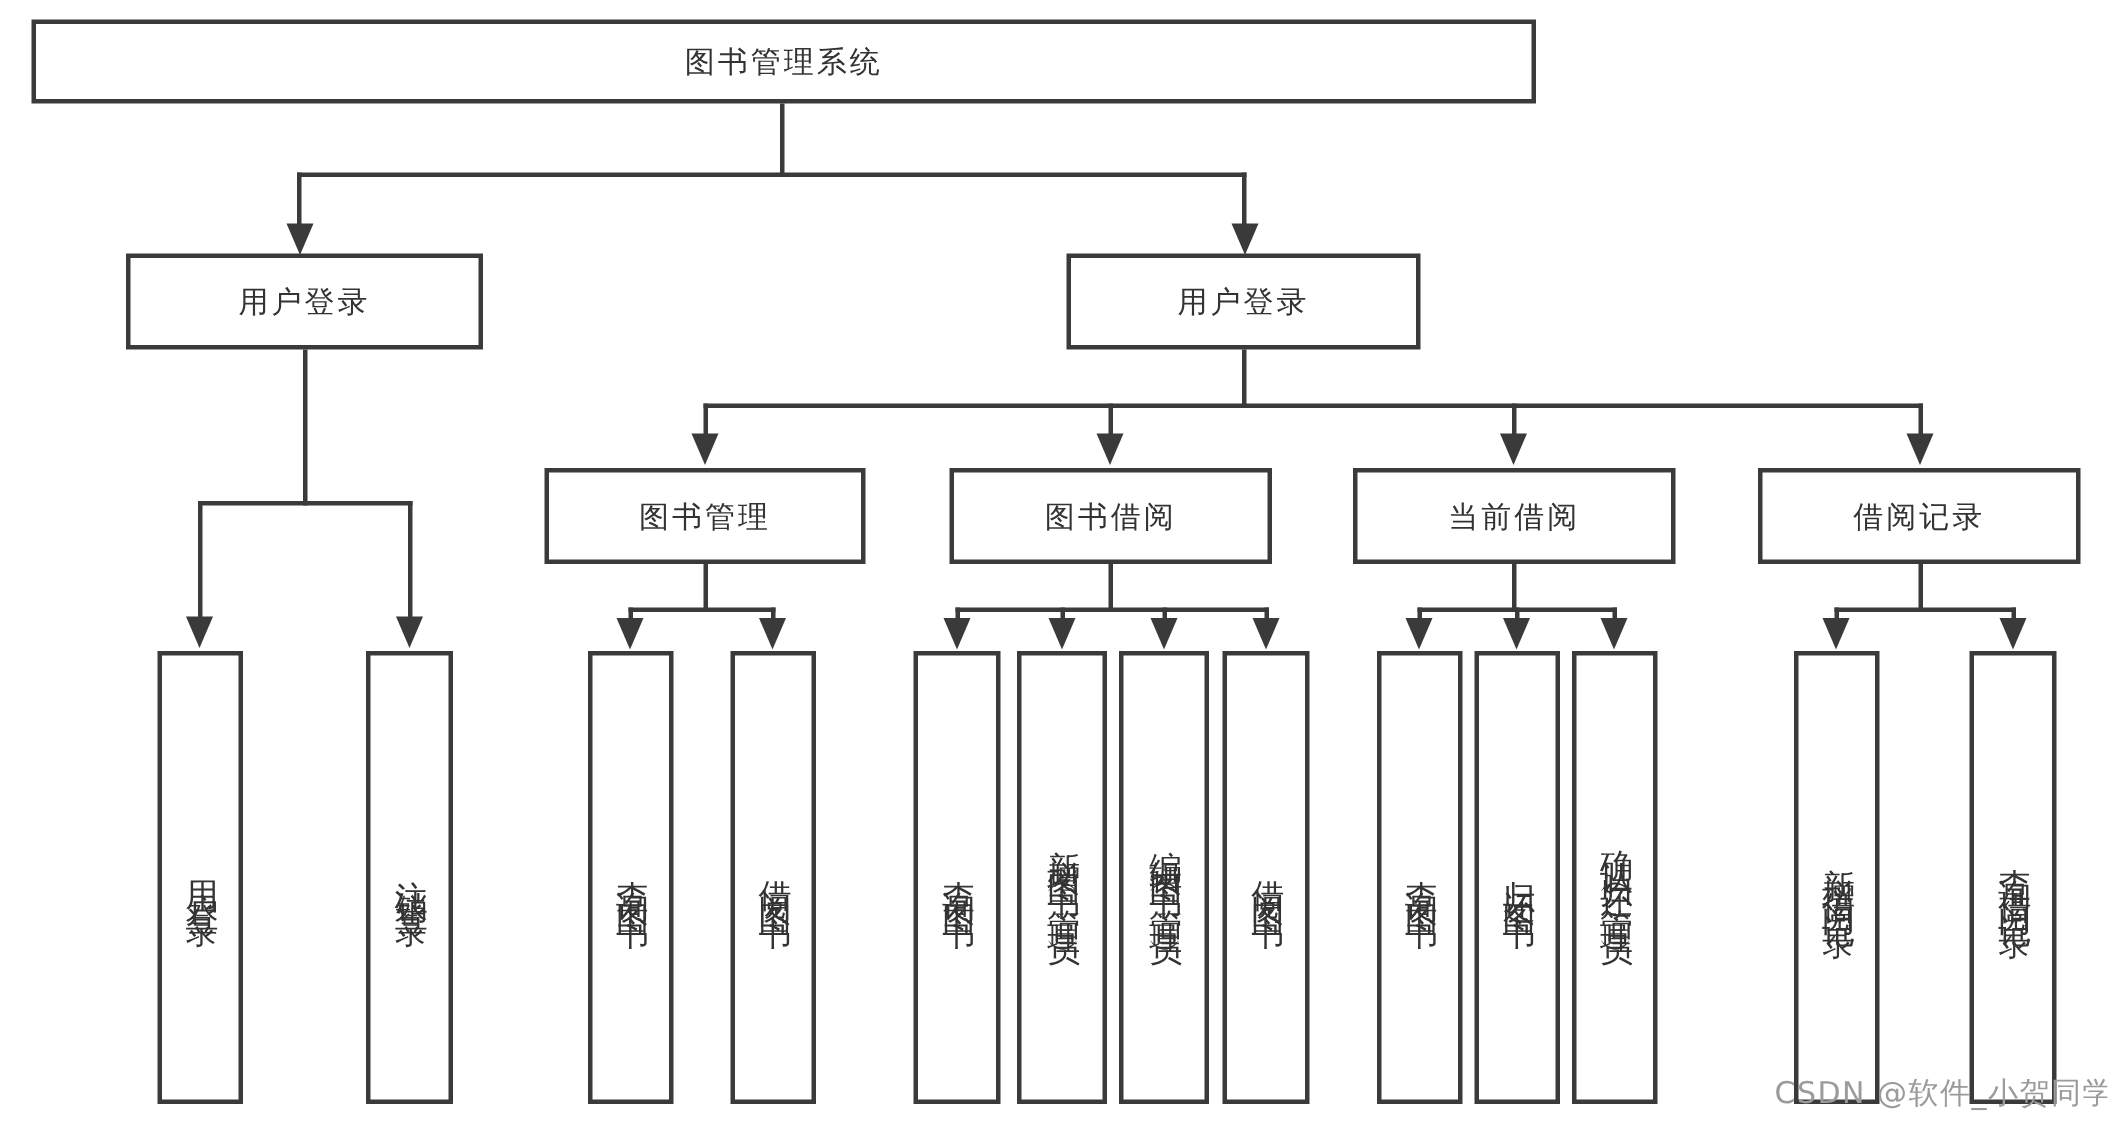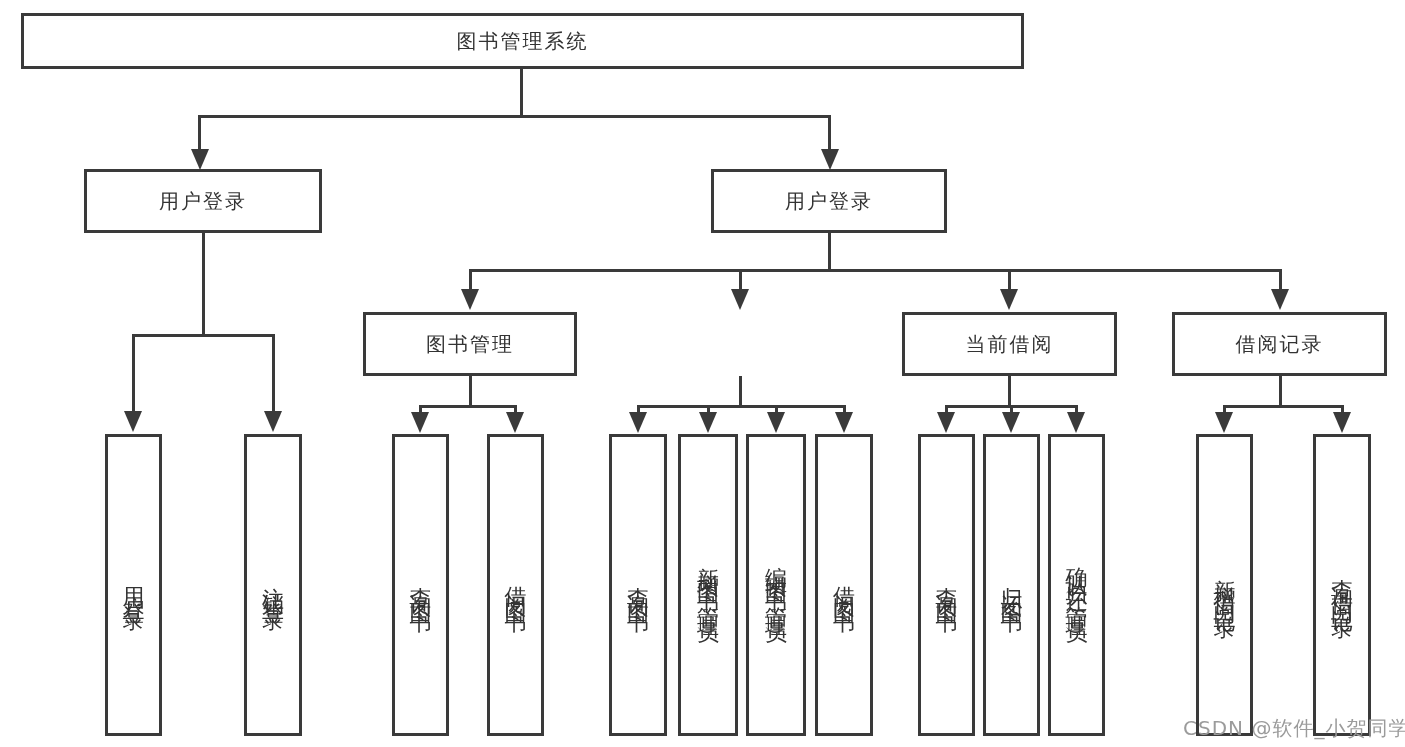--- a/index.html
+++ b/index.html
@@ -55,20 +55,23 @@
   </div>
 
   <div class="node" style="left:711px;top:169px;width:236px;height:64px;">
     <span class="hlabel">用户登录</span>
   </div>
 
   <div class="node" style="left:363px;top:312px;width:214px;height:64px;">
     <span class="hlabel">图书管理</span>
   </div>
 
+  <div class="node" style="left:633px;top:312px;width:215px;height:64px;">
+    <span class="hlabel">图书借阅</span>
+  </div>
 
   <div class="node" style="left:902px;top:312px;width:215px;height:64px;">
     <span class="hlabel">当前借阅</span>
   </div>
 
   <div class="node" style="left:1172px;top:312px;width:215px;height:64px;">
     <span class="hlabel">借阅记录</span>
   </div>
 
   <div class="node leaf" style="left:105px;top:434px;width:57px;height:302px;">

